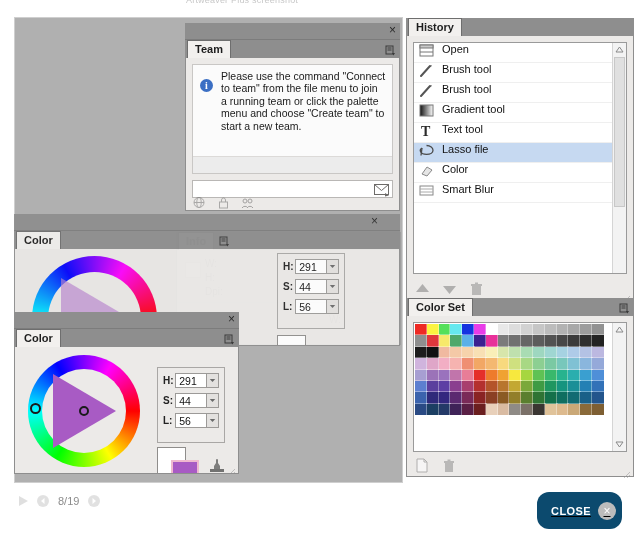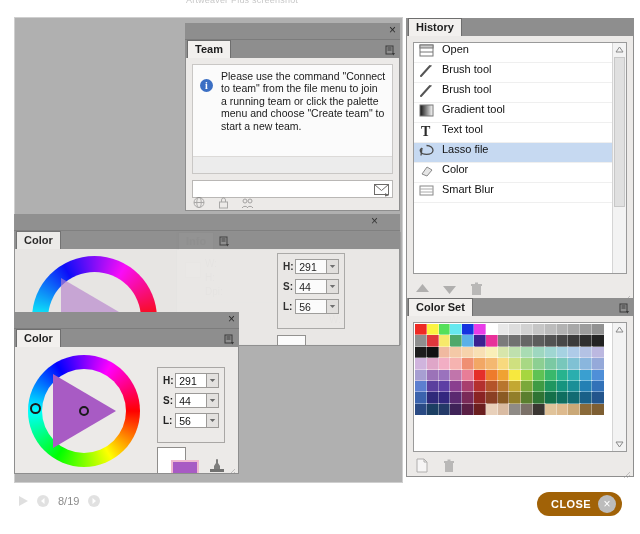--- a/index.html
+++ b/index.html
@@ -172,23 +172,23 @@
   .bg-sw{position:absolute;width:27px;height:26px;background:#fff;border:1px solid #8f8d8b;}
   .fg-sw{position:absolute;width:28px;height:27px;background:#a85bc4;border:2px solid #efb9cf;box-sizing:border-box;}
   .stamp-ico{position:absolute;width:16px;height:16px;opacity:.75;}
 
   
   .nav-bar{position:absolute;left:0;bottom:0;width:640px;height:50px;background:#fff;}
   .nav-left{position:absolute;left:16px;top:10px;display:flex;align-items:center;gap:6px;}
   .nav-ico{width:14px;height:14px;opacity:.42;cursor:pointer;}
   .nav-count{font-size:11px;color:#8c8c8c;margin:0 2px;align-self:flex-end;padding-bottom:1px;}
   .close-pill{
-    position:absolute;right:18px;top:8px;height:24px;background:#a16207;
+    position:absolute;right:18px;top:8px;height:37px;background:#0c4a6e;
     border-radius:12px;display:flex;align-items:center;gap:7px;
-    padding:0 6px 0 14px;cursor:pointer;
+    padding:0 6px 0 14px;cursor:pointer;text-decoration:underline;
   }
   .close-pill .lbl{color:#fff;font-size:11px;font-weight:bold;letter-spacing:.4px;}
   .close-pill .xc{
     width:18px;height:18px;border-radius:50%;background:#bcbcbc;
     display:flex;align-items:center;justify-content:center;color:#fff;font-size:12px;
   }
 </style>
 </head>
 <body>
 

